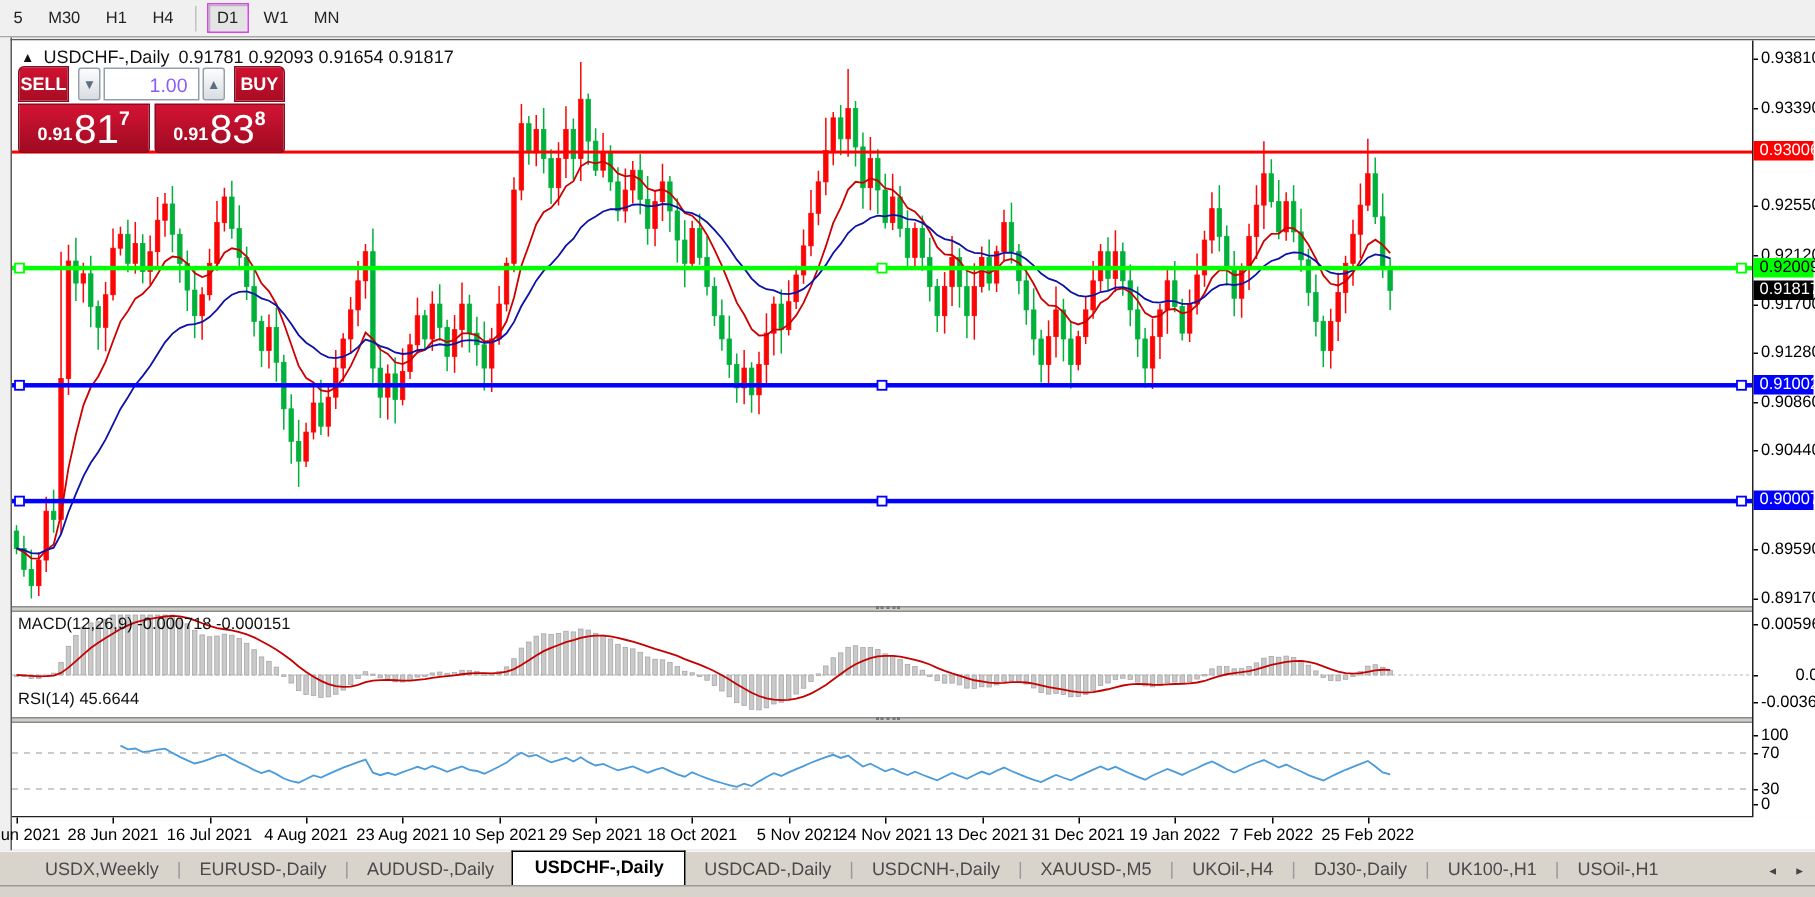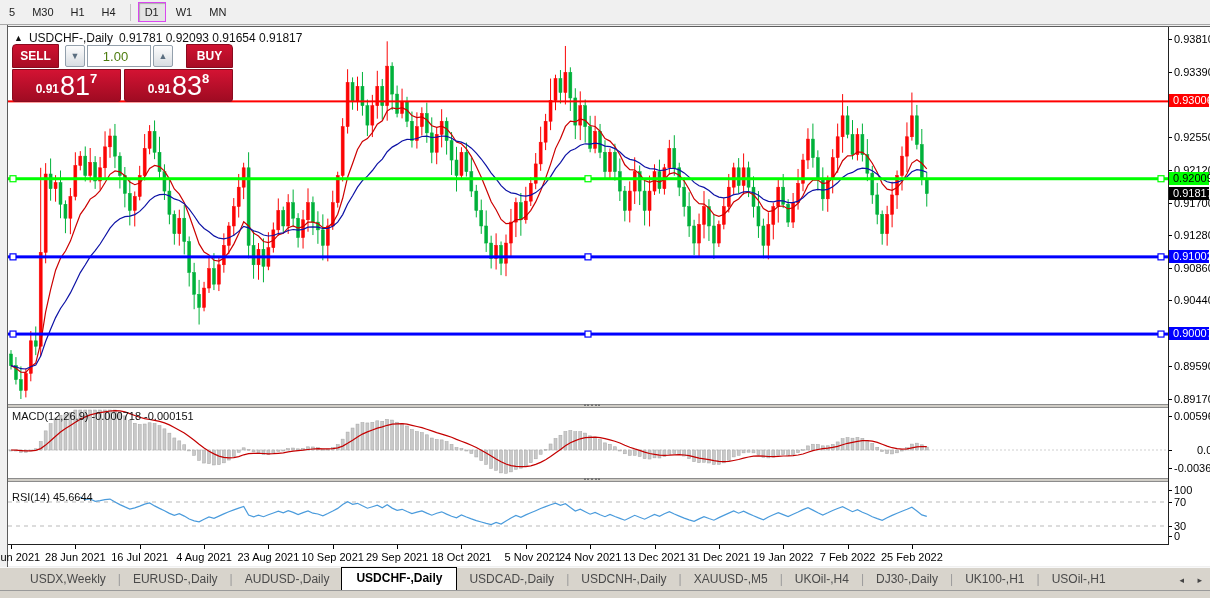--- a/index.html
+++ b/index.html
@@ -17,31 +17,31 @@
   .chart-bg{position:absolute;left:8px;top:27px;width:1202px;height:518px;background:#fff;}
   .vborder{position:absolute;left:1168px;top:27px;width:1px;height:518px;background:#222;}
   .sep{position:absolute;left:8px;width:1160px;height:2px;background:#d0cdc6;border-top:1px solid #8c8c8c;border-bottom:1px solid #8c8c8c;}
   .grip{position:absolute;width:16px;height:2px;border-top:2px dotted #777;}
   svg{position:absolute;display:block;}
   
   .chart-header{position:absolute;left:14px;top:31px;font-size:12px;color:#111;display:flex;align-items:center;gap:6px;}
   .collapse-tri{font-size:9px;color:#111;}
   .chart-header b{font-weight:normal;}
   
-  .ocp{position:absolute;left:12px;top:44px;width:221px;}
+  .ocp{position:absolute;left:12px;top:44px;width:178px;}
   .ocp-row1{display:flex;height:24px;align-items:stretch;}
   .ocp-btn{background:linear-gradient(#d01231,#a80c24);color:#fff;font-size:12px;font-weight:bold;
            display:flex;align-items:center;justify-content:center;border:1px solid #8a0a1e;box-sizing:border-box;cursor:pointer;}
   .ocp-btn.sell{width:47px;border-radius:4px 0 0 0;}
   .ocp-btn.buy{width:47px;border-radius:0 4px 0 0;margin-left:auto;}
   .spin{width:20px;height:22px;margin:1px 0 0 6px;background:linear-gradient(#fdfdfd,#d8dde2);
         border:1px solid #93a0ac;border-radius:2px;color:#5a6e80;font-size:9px;line-height:20px;text-align:center;cursor:pointer;box-sizing:border-box;}
   .spin.up{margin:1px 6px 0 0;}
-  .vol{width:64px;height:22px;margin-top:1px;border:1px solid #93a0ac;background:#fff;font-size:13px;color:#4d7c0f;
-       text-align:center;padding:0 7px 0 0;font-family:"Liberation Sans",sans-serif;box-sizing:border-box;margin-left:2px;margin-right:2px;}
+  .vol{width:64px;height:22px;margin-top:1px;border:1px solid #93a0ac;background:#fff;font-size:13px;color:#8b5cf6;
+       text-align:right;padding:0 7px 0 0;font-family:"Liberation Sans",sans-serif;box-sizing:border-box;margin-left:2px;margin-right:2px;}
   .ocp-row2{display:flex;gap:3px;margin-top:1px;height:33px;}
   .price-box{flex:1;background:linear-gradient(#d31333,#9f0b22);border:1px solid #8a0a1e;border-radius:0 0 3px 3px;
              color:#fff;display:flex;align-items:flex-end;justify-content:center;padding-bottom:2px;box-sizing:border-box;}
   .price-box .pre{font-size:12px;font-weight:bold;margin:0 1px 3px 0;}
   .price-box .big{font-size:27px;font-weight:normal;line-height:25px;}
   .price-box .sup{font-size:13px;font-weight:bold;align-self:flex-start;margin-top:1px;}
   
   .axis-label{position:absolute;left:1174px;font-size:11px;color:#000;white-space:nowrap;}
   .axis-tick{position:absolute;left:1169px;width:3px;height:1px;background:#000;}
   .badge{position:absolute;left:1169px;width:40px;height:13px;font-size:11px;line-height:13px;padding-left:4px;box-sizing:border-box;white-space:nowrap;}
@@ -693,21 +693,21 @@
       </div>
       <div class="price-box">
         <span class="pre">0.91</span>
         <span class="big">83</span>
         <span class="sup">8</span>
       </div>
     </div>
   </div>
 
   <div class="ind-label" style="top:410px;">MACD(12,26,9) -0.000718 -0.000151</div>
-  <div class="ind-label" style="top:491px;">RSI(14) 45.6644</div>
+  <div class="ind-label" style="top:460px;">RSI(14) 45.6644</div>
 
   <div class="date-axis" id="date-axis">
       <div class="date-tick" style="left: 3px;"></div>
       <div class="date-label" style="left: -30px;">9 Jun 2021</div>
       <div class="date-tick" style="left: 67.35px;"></div>
       <div class="date-label" style="left: 32.35px;">28 Jun 2021</div>
       <div class="date-tick" style="left: 131.7px;"></div>
       <div class="date-label" style="left: 96.7px;">16 Jul 2021</div>
       <div class="date-tick" style="left: 196.05px;"></div>
       <div class="date-label" style="left: 161.05px;">4 Aug 2021</div>

